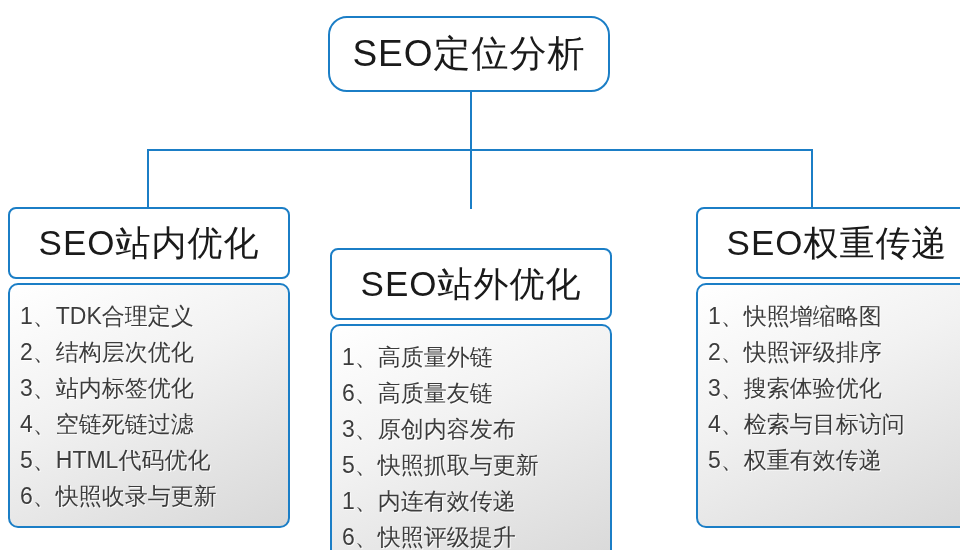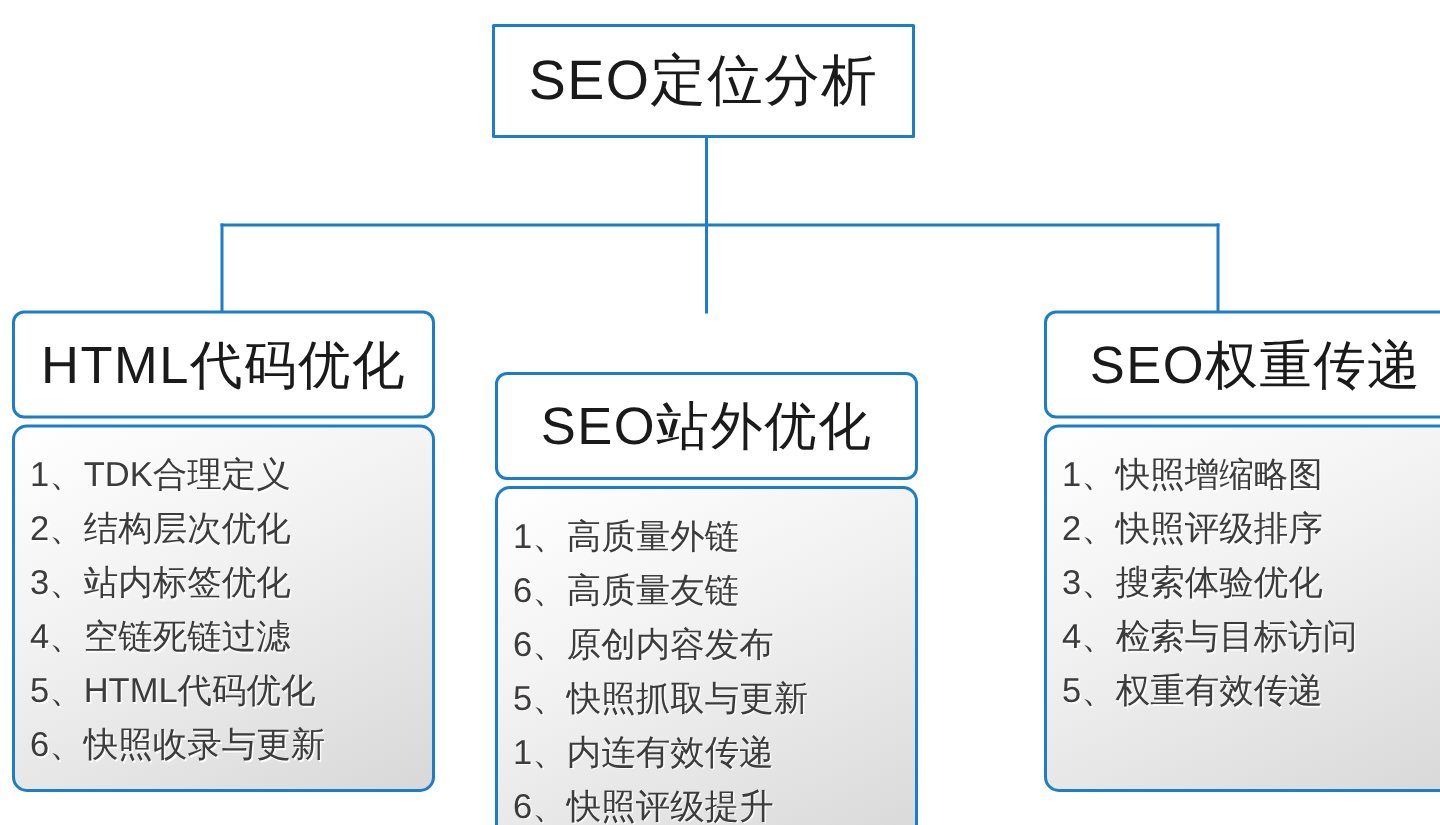--- a/index.html
+++ b/index.html
@@ -14,21 +14,21 @@
   .line{position:absolute;background:#1b7ec6;}
   .line-root-v{left:470px;top:92px;width:2px;height:59px;}
   .line-h{left:147px;top:149px;width:666px;height:2px;}
   .line-drop-left{left:147px;top:149px;width:2px;height:60px;}
   .line-drop-mid{left:470px;top:149px;width:2px;height:60px;}
   .line-drop-right{left:811px;top:149px;width:2px;height:60px;}
 
   
   .root-node{
     position:absolute;left:328px;top:16px;width:282px;height:76px;
-    box-sizing:border-box;border:2px solid #1b7ec6;border-radius:1px;
+    box-sizing:border-box;border:2px solid #1b7ec6;border-radius:19px;
     background:#ffffff;display:flex;align-items:center;justify-content:center;
     font-size:37px;color:#1a1a1a;letter-spacing:1px;white-space:nowrap;
   }
 
   
   .column{position:absolute;top:207px;width:282px;}
   .col-0{left:8px;}
   .col-1{left:330px;margin-top:41px;}
   .col-2{left:696px;}
   .col-header{
@@ -59,40 +59,40 @@
   <div class="line line-drop-left"></div>
   <div class="line line-drop-mid"></div>
   <div class="line line-drop-right"></div>
 
   <div class="root-node">
     <span>SEO定位分析</span>
   </div>
 
   <div class="column col-0">
     <div class="col-header">
-      <span>HTML代码优化</span>
+      <span>SEO站内优化</span>
     </div>
     <div class="col-list">
       <div class="list-item">1、TDK合理定义</div>
       <div class="list-item">2、结构层次优化</div>
       <div class="list-item">3、站内标签优化</div>
       <div class="list-item">4、空链死链过滤</div>
       <div class="list-item">5、HTML代码优化</div>
       <div class="list-item">6、快照收录与更新</div>
     </div>
   </div>
 
   <div class="column col-1">
     <div class="col-header">
       <span>SEO站外优化</span>
     </div>
     <div class="col-list">
       <div class="list-item">1、高质量外链</div>
       <div class="list-item">6、高质量友链</div>
-      <div class="list-item">6、原创内容发布</div>
+      <div class="list-item">3、原创内容发布</div>
       <div class="list-item">5、快照抓取与更新</div>
       <div class="list-item">1、内连有效传递</div>
       <div class="list-item">6、快照评级提升</div>
     </div>
   </div>
 
   <div class="column col-2">
     <div class="col-header">
       <span>SEO权重传递</span>
     </div>

